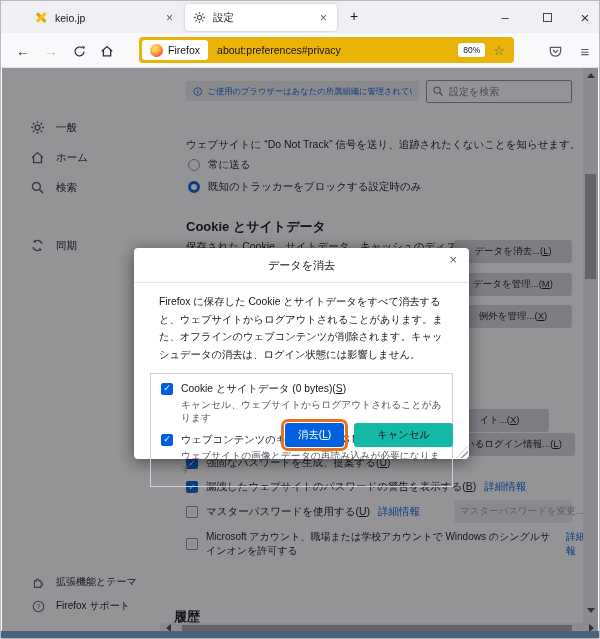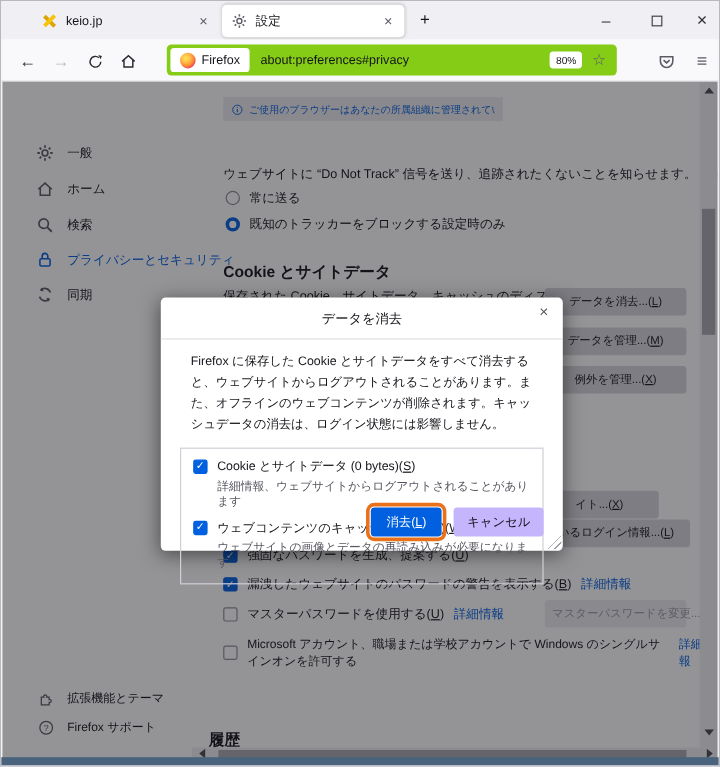--- a/index.html
+++ b/index.html
@@ -20,21 +20,21 @@
   .newtab{position:absolute;left:344px;top:7px;width:18px;height:18px;text-align:center;line-height:17px;font-size:14px;color:#15141a;border-radius:3px;}
   .wctl{position:absolute;top:0;height:32px;width:28px;display:flex;align-items:center;justify-content:center;color:#333;font-size:13px;}
   .wctl.min{left:490px;}
   .wctl.max{left:532px;}
   .wctl.cls{left:570px;font-size:15px;}
   .maxbox{width:9px;height:9px;border:1px solid #444;}
   
   .toolbar{position:absolute;top:32px;left:0;right:0;height:35px;background:#f9f9fb;border-bottom:1px solid #e0e0e6;}
   .navbtn{position:absolute;top:7px;width:22px;height:22px;display:flex;align-items:center;justify-content:center;font-size:14px;color:#2b2a33;}
   .navbtn.disabled{color:#bcbcc3;}
-  .urlbar{position:absolute;left:138px;top:4px;width:375px;height:26px;background:#84cc16;border-radius:4px;display:flex;align-items:center;}
+  .urlbar{position:absolute;left:138px;top:4px;width:375px;height:26px;background:#eab308;border-radius:4px;display:flex;align-items:center;}
   .idchip{display:flex;align-items:center;background:#fff;border-radius:3px;height:20px;margin-left:3px;padding:0 8px;font-size:10.5px;color:#15141a;}
   .fxlogo{width:13px;height:13px;border-radius:50%;margin-right:5px;
     background:radial-gradient(circle at 38% 35%, #ffe84d 0%, #ffbd4f 30%, #ff8a2e 55%, #e3236f 82%, #722291 100%);}
   .urltext{font-size:10.5px;margin-left:9px;white-space:nowrap;color:#15141a;}
   .urlspacer{flex:1;}
   .zoompill{background:#fff;border-radius:3px;font-size:8.5px;color:#15141a;padding:2px 5px;margin-right:8px;}
   .star{font-size:13px;color:#5b5b66;margin-right:9px;}
   .tb-right{position:absolute;top:7px;width:22px;height:22px;display:flex;align-items:center;justify-content:center;color:#5b5b66;}
   
   .content{position:absolute;top:67px;left:1px;right:1px;height:565px;background:#fff;overflow:hidden;}
@@ -76,21 +76,21 @@
   .dialog{position:absolute;left:133px;top:247px;width:335px;height:211px;background:#fff;border-radius:4px;box-shadow:0 3px 16px rgba(0,0,0,.5);z-index:60;}
   .dlg-head{position:relative;height:35px;border-bottom:1px solid #e1e1e6;display:flex;align-items:center;justify-content:center;font-size:11px;color:#15141a;}
   .dlg-close{position:absolute;right:9px;top:4px;font-size:13px;color:#5b5b66;padding:0 3px;}
   .dlg-body{padding:10px 25px 0;font-size:10.3px;line-height:1.72;color:#15141a;}
   .dlg-group{margin:9px 16px 0;border:1px solid #cfcfd8;padding:8px 10px 10px;}
   .dlg-cbrow{display:flex;align-items:center;gap:8px;font-size:10.3px;}
   .dlg-desc{font-size:9.8px;color:#55555f;margin:3px 0 8px 20px;}
   .dlg-desc.last{margin-bottom:0;}
   .dlg-foot{position:absolute;right:16px;bottom:12px;display:flex;gap:10px;align-items:center;}
   .btn-primary{background:#0060df;color:#fff;border:none;border-radius:3px;font-size:10.3px;padding:5px 13px;font-family:inherit;outline:3px solid #e8711a;outline-offset:1.5px;}
-  .btn-cancel{background:#c4b5fd;color:#15141a;border:none;border-radius:3px;font-size:10.3px;padding:5px 11px;font-family:Liberation Mono, monospace;}
+  .btn-cancel{background:#14b8a6;color:#15141a;border:none;border-radius:3px;font-size:10.3px;padding:5px 23px;font-family:Liberation Mono, monospace;}
   .gripper{position:absolute;right:1px;bottom:1px;width:12px;height:12px;
     background:repeating-linear-gradient(135deg,#9a9aa5 0 1px,transparent 1px 4px);
     clip-path:polygon(100% 0,100% 100%,0 100%);}
   .bottomstrip{position:absolute;left:0;right:0;bottom:0;height:7px;background:#4a637d;z-index:70;}
   u{text-decoration:underline;}
   svg{display:block;}
 </style>
 </head>
 <body>
 
@@ -175,27 +175,20 @@
       </svg>
       <span>ホーム</span>
     </div>
     <div class="sb-item" style="top:112px;">
       <svg class="sbicon" viewBox="0 0 16 16">
         <circle cx="6.8" cy="6.8" r="4.2" fill="none" stroke="currentColor" stroke-width="1.5"></circle>
         <path d="M10 10 L14 14" stroke="currentColor" stroke-width="1.6"></path>
       </svg>
       <span>検索</span>
     </div>
-    <div class="sb-item active" style="top:141px;">
-      <svg class="sbicon" viewBox="0 0 16 16">
-        <rect x="3.5" y="7" width="9" height="6.5" rx="1.2" fill="none" stroke="currentColor" stroke-width="1.4"></rect>
-        <path d="M5.5 7 V4.8 a2.5 2.5 0 0 1 5 0 V7" fill="none" stroke="currentColor" stroke-width="1.4"></path>
-      </svg>
-      <span>プライバシーとセキュリティ</span>
-    </div>
     <div class="sb-item" style="top:170px;">
       <svg class="sbicon" viewBox="0 0 16 16">
         <path d="M12.8 6.2 A5.2 5.2 0 0 0 4 4.2 M3.2 9.8 A5.2 5.2 0 0 0 12 11.8" fill="none" stroke="currentColor" stroke-width="1.5"></path>
         <path d="M4.6 1.6 L4 4.6 L7 5.2 Z M11.4 14.4 L12 11.4 L9 10.8 Z" fill="currentColor"></path>
       </svg>
       <span>同期</span>
     </div>
     <div class="sb-item sb-foot" style="top:507px;left:30px;">
       <svg class="sbicon" style="width:13px;height:13px;" viewBox="0 0 16 16">
         <path d="M3 6 h2.5 a1.6 1.6 0 1 1 3 0 H11 v2.5 a1.6 1.6 0 1 1 0 3 V14 H3 Z" fill="none" stroke="currentColor" stroke-width="1.3"></path>
@@ -211,20 +204,27 @@
     </div>
 
     <div class="notice">
       <svg width="11" height="11" viewBox="0 0 16 16">
         <circle cx="8" cy="8" r="6.5" fill="none" stroke="#0060df" stroke-width="1.3"></circle>
         <path d="M8 7 V11.5 M8 4.4 V5.6" stroke="#0060df" stroke-width="1.5"></path>
       </svg>
       <span class="ntext">ご使用のブラウザーはあなたの所属組織に管理されています。</span>
     </div>
 
+    <div class="searchbox">
+      <svg class="mag" viewBox="0 0 16 16">
+        <circle cx="6.8" cy="6.8" r="4.2" fill="none" stroke="currentColor" stroke-width="1.5"></circle>
+        <path d="M10 10 L14 14" stroke="currentColor" stroke-width="1.6"></path>
+      </svg>
+      <input placeholder="設定を検索" style="">
+    </div>
 
     <div class="abs ptext" style="left:184px;top:70px;">
       <span>ウェブサイトに “Do Not Track” 信号を送り、追跡されたくないことを知らせます。</span>
       <span class="link">詳細情報</span>
     </div>
     <div class="radiorow" style="left:186px;top:90px;">
       <span class="radio"></span>
       <span>常に送る</span>
     </div>
     <div class="radiorow" style="left:186px;top:112px;">
@@ -282,21 +282,21 @@
     <div class="dlg-head">
       <span>データを消去</span>
       <span class="dlg-close">×</span>
     </div>
     <div class="dlg-body">Firefox に保存した Cookie とサイトデータをすべて消去すると、ウェブサイトからログアウトされることがあります。また、オフラインのウェブコンテンツが削除されます。キャッシュデータの消去は、ログイン状態には影響しません。</div>
     <div class="dlg-group">
       <div class="dlg-cbrow">
         <span class="cb checked">✓</span>
         <span>Cookie とサイトデータ (0 bytes)(<u>S</u>)</span>
       </div>
-      <div class="dlg-desc">詳細情報、ウェブサイトからログアウトされることがあります</div>
+      <div class="dlg-desc">キャンセル、ウェブサイトからログアウトされることがあります</div>
       <div class="dlg-cbrow">
         <span class="cb checked">✓</span>
         <span>ウェブコンテンツのキャッシュ (6.3 MB)(<u>W</u>)</span>
       </div>
       <div class="dlg-desc last">ウェブサイトの画像とデータの再読み込みが必要になります</div>
     </div>
     <div class="dlg-foot">
       <button class="btn-primary">消去(<u>L</u>)</button>
       <button class="btn-cancel">キャンセル</button>
     </div>

